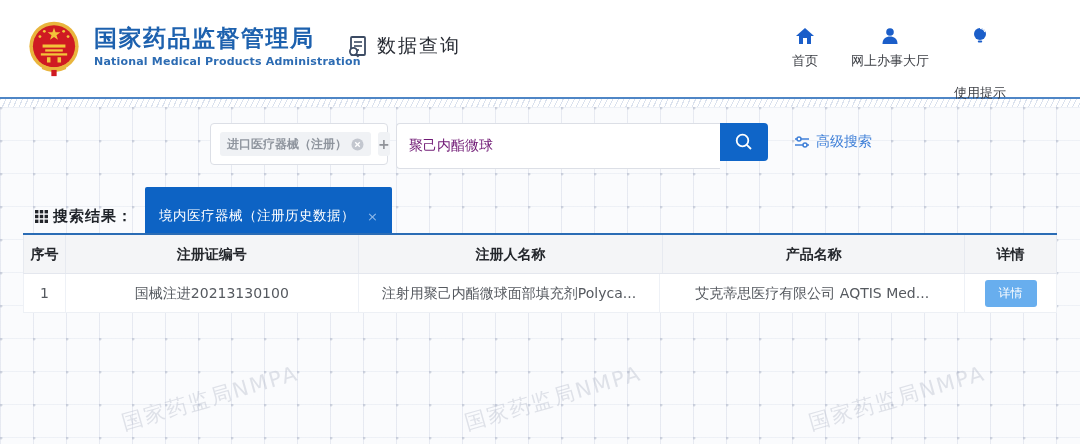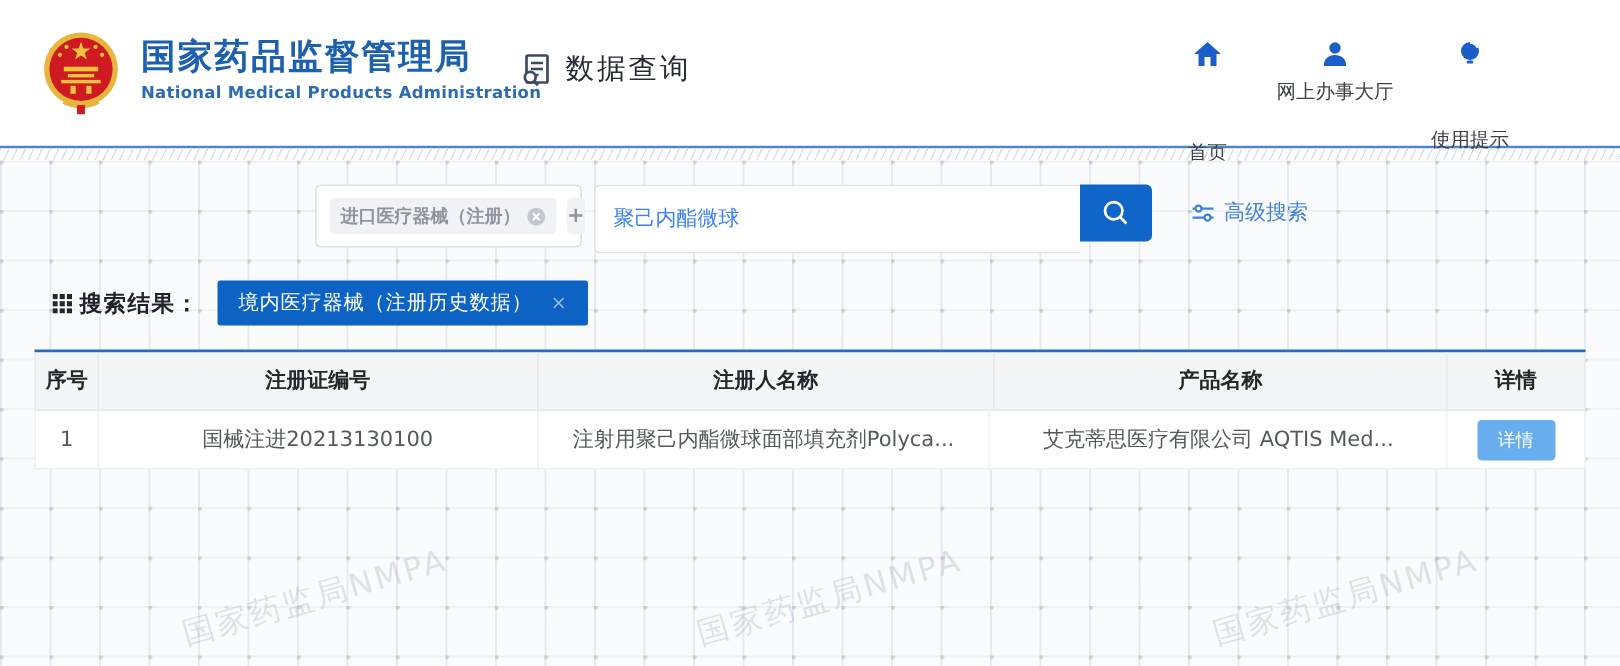--- a/index.html
+++ b/index.html
@@ -10,21 +10,21 @@
   .topbar{position:relative;height:97px;background:#fff;}
   .emblem{position:absolute;left:27px;top:19px;width:54px;height:58px;}
   .brand{position:absolute;left:94px;top:25px;}
   .brand .cn{font-size:23px;font-weight:bold;color:#1d61ae;letter-spacing:1.5px;line-height:1.15;}
   .brand .en{font-size:11px;font-weight:bold;color:#2d6cb3;margin-top:4px;letter-spacing:0.2px;}
   .module{position:absolute;left:345px;top:33px;display:flex;align-items:center;gap:7px;}
   .module .mt{font-size:19px;color:#272b33;letter-spacing:2px;}
   .hnav{position:absolute;left:770px;top:27px;display:flex;}
   .nav-item{display:flex;flex-direction:column;align-items:center;cursor:pointer;}
   .nav-item .lbl{font-size:13px;color:#3c3f45;margin-top:7px;white-space:nowrap;}
-  .nav-home{width:70px;gap:41px;} .nav-hall{width:100px;} .nav-tips{width:80px;gap:32px;}
+  .nav-home{width:70px;} .nav-hall{width:100px;} .nav-tips{width:80px;gap:32px;}
   .blue-line{height:2px;background:#4f86c6;}
   .hatch{height:8px;background-color:#fff;
     background-image:repeating-linear-gradient(115deg,#dbe2ee 0 1px,transparent 1px 5px);}
 
   
   .content{position:absolute;top:107px;left:0;right:0;bottom:0;
     background-color:#fafbfd;
     background-image:
       radial-gradient(circle at 1px 1px, rgba(175,182,200,.55) 1.2px, transparent 1.8px),
       linear-gradient(to right, rgba(214,220,232,.55) 1px, transparent 1px),
@@ -38,32 +38,32 @@
   .filter-box{height:42px;box-sizing:border-box;border:1px solid #dcdfe6;border-radius:4px;
       background:#fff;display:flex;align-items:center;padding:0 9px;width:178px;font-weight:bold;}
   .cat-tag{background:#f0f2f5;border-radius:3px;height:24px;display:flex;align-items:center;
       padding:0 7px;font-size:12px;color:#8f959e;white-space:nowrap;}
   .cat-tag .txt{margin-right:4px;}
   .plus-btn{width:24px;height:24px;background:#f0f2f5;border-radius:3px;margin-left:7px;
       display:flex;align-items:center;justify-content:center;font-size:14px;color:#909399;cursor:pointer;}
   .chev{margin-left:8px;display:flex;align-items:center;cursor:pointer;}
   .search-input{margin-left:8px;width:324px;height:46px;box-sizing:border-box;
       border:1px solid #dcdfe6;border-right:none;border-radius:4px 0 0 4px;
-      padding:0 12px;font-size:14px;color:#3b82f6;outline:none;
+      padding:0 12px;font-size:14px;color:#701a75;outline:none;
       font-family:"DejaVu Sans","Liberation Sans",sans-serif;}
   .search-btn{width:48px;height:38px;background:#0f65c8;border:none;border-radius:0 4px 4px 0;
       display:flex;align-items:center;justify-content:center;cursor:pointer;}
   .advanced{margin-left:26px;height:38px;display:flex;align-items:center;gap:6px;cursor:pointer;}
   .advanced .al{font-size:14px;color:#4080d8;}
 
   
   .results-row{position:absolute;top:80px;left:35px;display:flex;align-items:center;}
   .res-label{font-size:15px;font-weight:bold;color:#1f2329;margin-left:5px;letter-spacing:1px;}
   .res-tab{margin-left:12px;height:30px;background:#0d63c4;color:#fff;display:flex;
-      align-items:center;padding:0 14px;font-size:13.5px;border-radius:2px;cursor:pointer;letter-spacing:0.5px;}
+      align-items:center;padding:14px 14px;font-size:13.5px;border-radius:2px;cursor:pointer;letter-spacing:0.5px;}
   .res-tab .x{margin-left:12px;color:#8fb9e9;font-size:13px;cursor:pointer;}
 
   
   .dtable{position:absolute;top:126px;left:23px;width:1034px;border-top:2px solid #2a6cb5;}
   .thead,.trow{display:flex;}
   .thead{background:#f4f5f7;border-bottom:1px solid #e4e7ee;border-left:1px solid #e7eaf0;}
   .trow{background:#fff;border-bottom:1px solid #edf0f5;border-left:1px solid #eef1f6;}
   .th{height:38px;line-height:38px;text-align:center;font-weight:bold;font-size:14px;color:#24272c;
       border-right:1px solid #e7eaf0;box-sizing:border-box;}
   .td{height:38px;line-height:38px;text-align:center;font-size:14px;color:#55595f;

